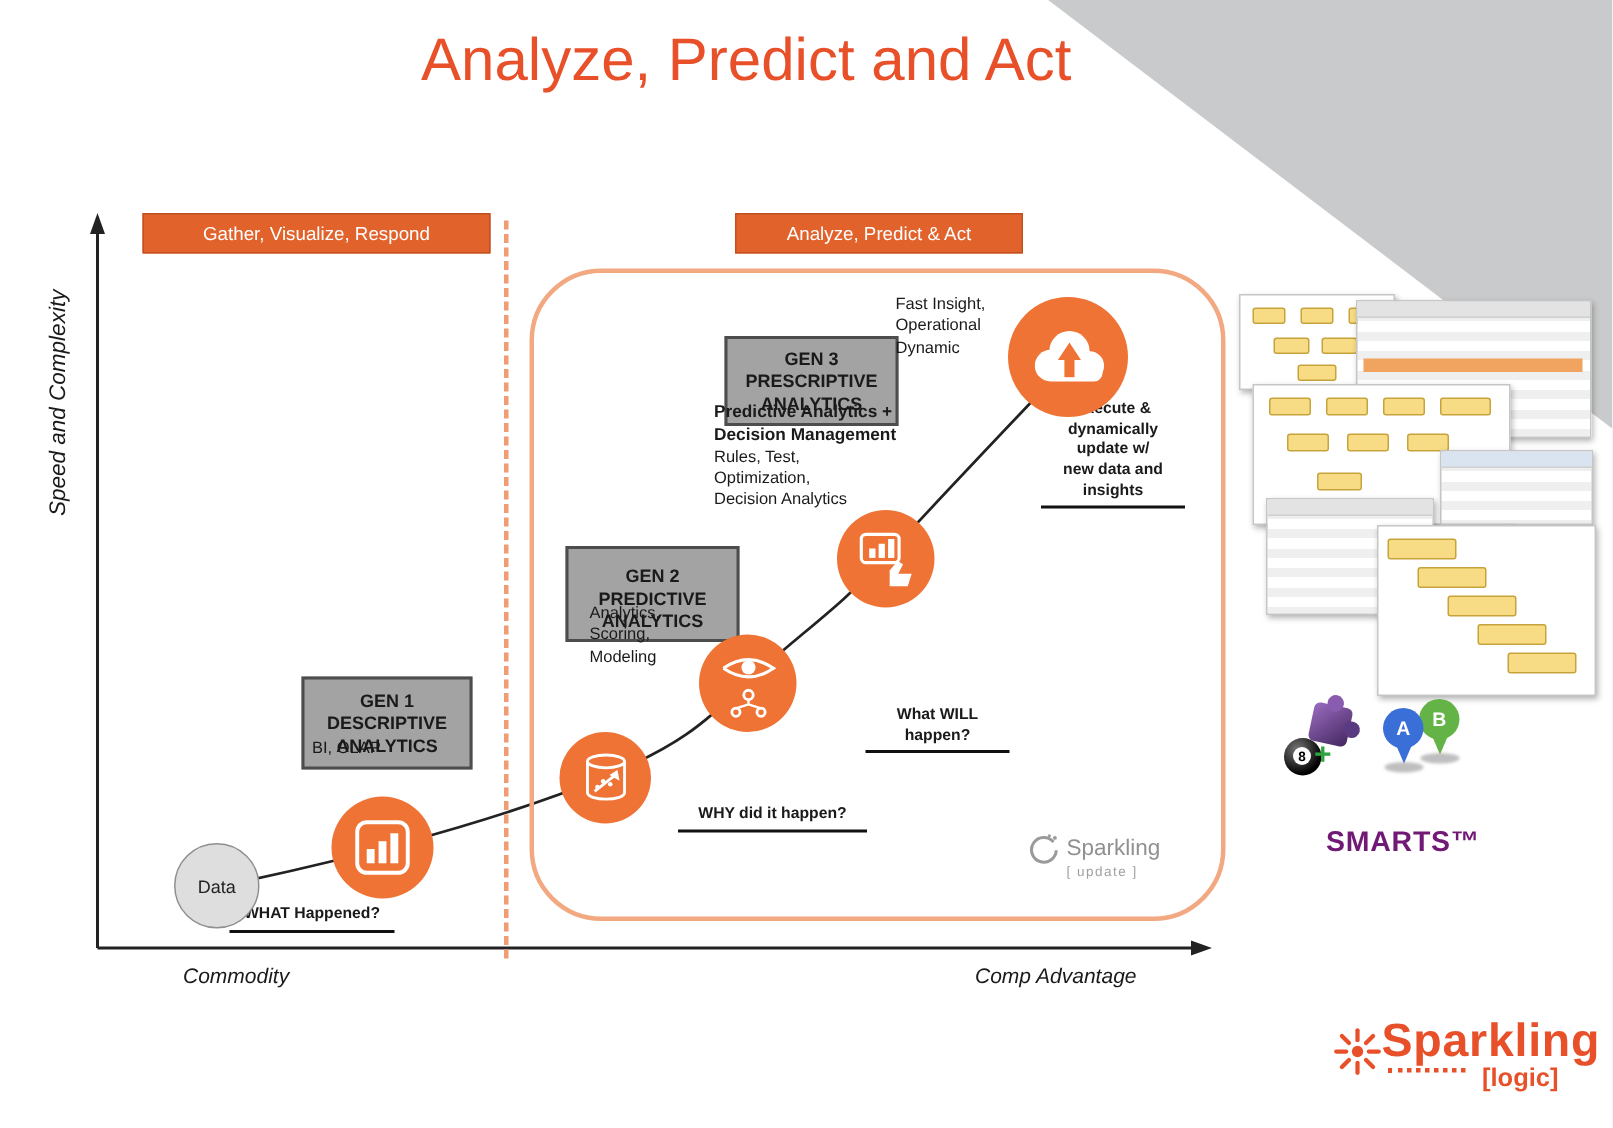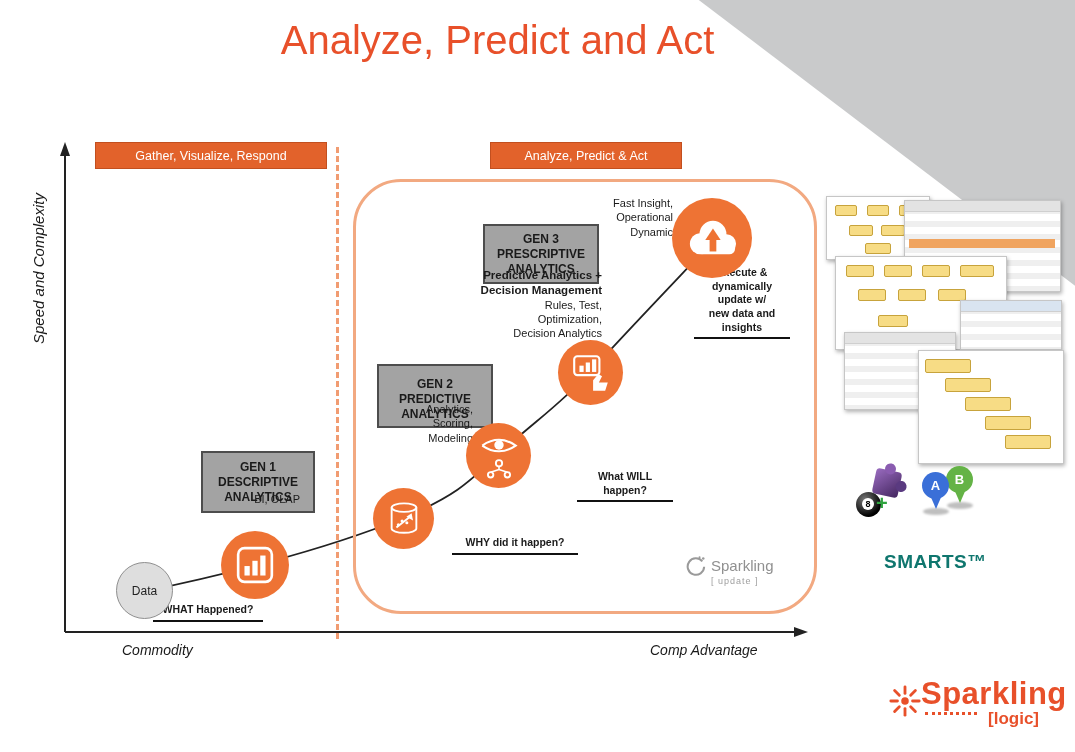--- a/index.html
+++ b/index.html
@@ -20,21 +20,21 @@
   .divider{position:absolute;left:336px;top:147px;height:492px;border-left:3px dashed #F19C72;}
   .bigbox{position:absolute;left:353px;top:179px;width:458px;height:429px;border:3px solid #F2A981;border-radius:48px;}
 
   .pre{white-space:pre-line;}
   .genbox{position:absolute;background:#a3a3a3;border:2px solid #4d4d4d;font-weight:bold;font-size:12px;line-height:1.25;
           text-align:center;display:flex;align-items:center;justify-content:center;padding:4px 2px;margin-top:28px;}
   .gen1{left:201px;top:423px;width:106px;height:50px;}
   .gen2{left:377px;top:336px;width:108px;height:52px;align-items:flex-end;}
   .gen3{left:483px;top:196px;width:108px;height:48px;}
 
-  .sub{position:absolute;font-size:11px;line-height:1.3;text-align:right;}
+  .sub{position:absolute;font-size:11px;line-height:1.3;text-align:left;}
   .sub-gen1{left:208px;top:492px;width:92px;}
   .sub-gen2{left:393px;top:402px;width:80px;}
   .sub-gen3{left:476px;top:268px;width:126px;}
   .sub-gen3 .b{font-weight:bold;font-size:11.5px;display:block;}
   .fast{left:597px;top:196px;width:76px;}
 
   .q{position:absolute;font-weight:bold;font-size:10.5px;line-height:1.3;text-align:center;
      border-bottom:2px solid #111;padding-bottom:3px;}
   .q-what{left:153px;top:603px;width:110px;}
   .q-why{left:452px;top:536px;width:126px;}
@@ -83,21 +83,21 @@
        display:flex;align-items:center;justify-content:center;}
   .pin::before{content:"";position:absolute;top:36px;left:1px;width:26px;height:7px;border-radius:50%;
        background:rgba(0,0,0,0.25);filter:blur(1px);}
   .pin::after{content:"";position:absolute;top:23px;left:7.5px;width:0;height:0;
        border-left:6px solid transparent;border-right:6px solid transparent;}
   .pin-b{left:946px;top:466px;background:#64B346;}
   .pin-b::after{border-top:14px solid #64B346;}
   .pin-a{left:922px;top:472px;background:#3A6FD8;}
   .pin-a::after{border-top:14px solid #3A6FD8;}
 
-  .smarts{position:absolute;left:884px;top:551px;font-size:19px;font-weight:bold;color:#0f766e;letter-spacing:0.5px;}
+  .smarts{position:absolute;left:884px;top:551px;font-size:19px;font-weight:bold;color:#701a75;letter-spacing:0.5px;}
 
   .logo-icon{position:absolute;left:888px;top:684px;width:34px;height:34px;}
   .logo-name{position:absolute;left:921px;top:676px;font-size:31px;font-weight:bold;color:#E8502A;letter-spacing:0.5px;}
   .logo-dots{position:absolute;left:925px;top:712px;width:52px;border-bottom:3px dotted #E8502A;}
   .logo-sub{position:absolute;left:988px;top:709px;font-size:17px;font-weight:bold;color:#E8502A;}
 </style>
 </head>
 <body>
 
 <div class="slide">

